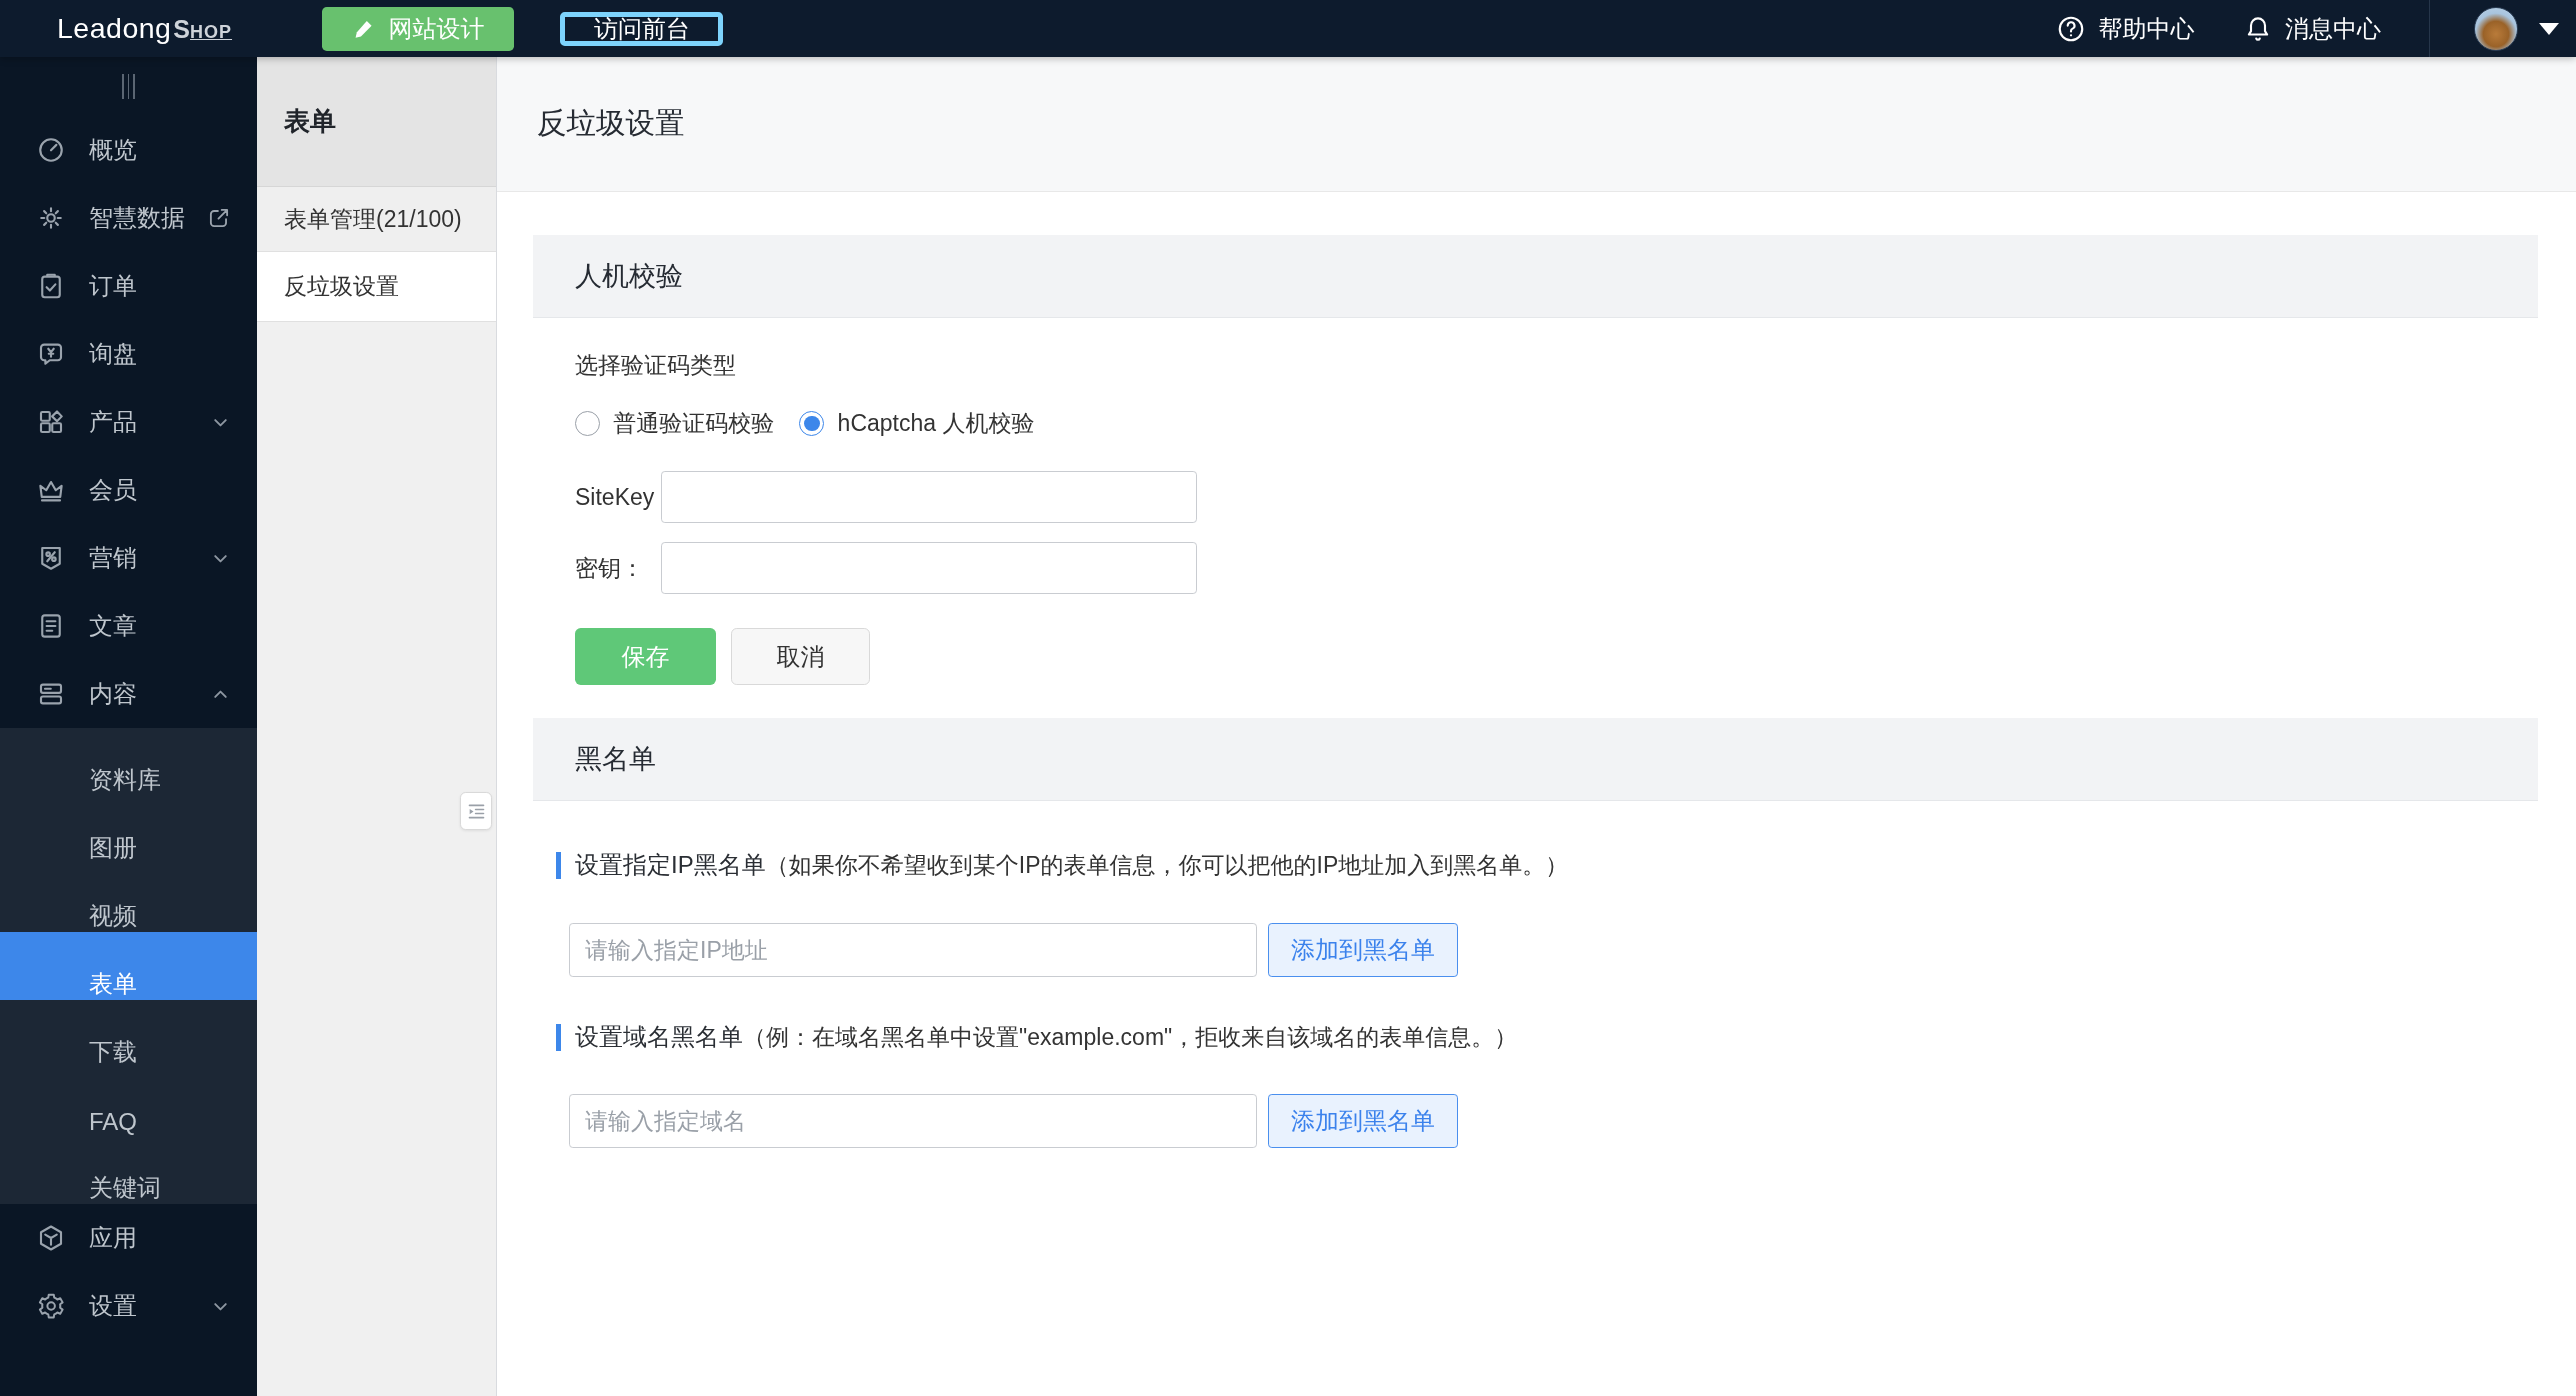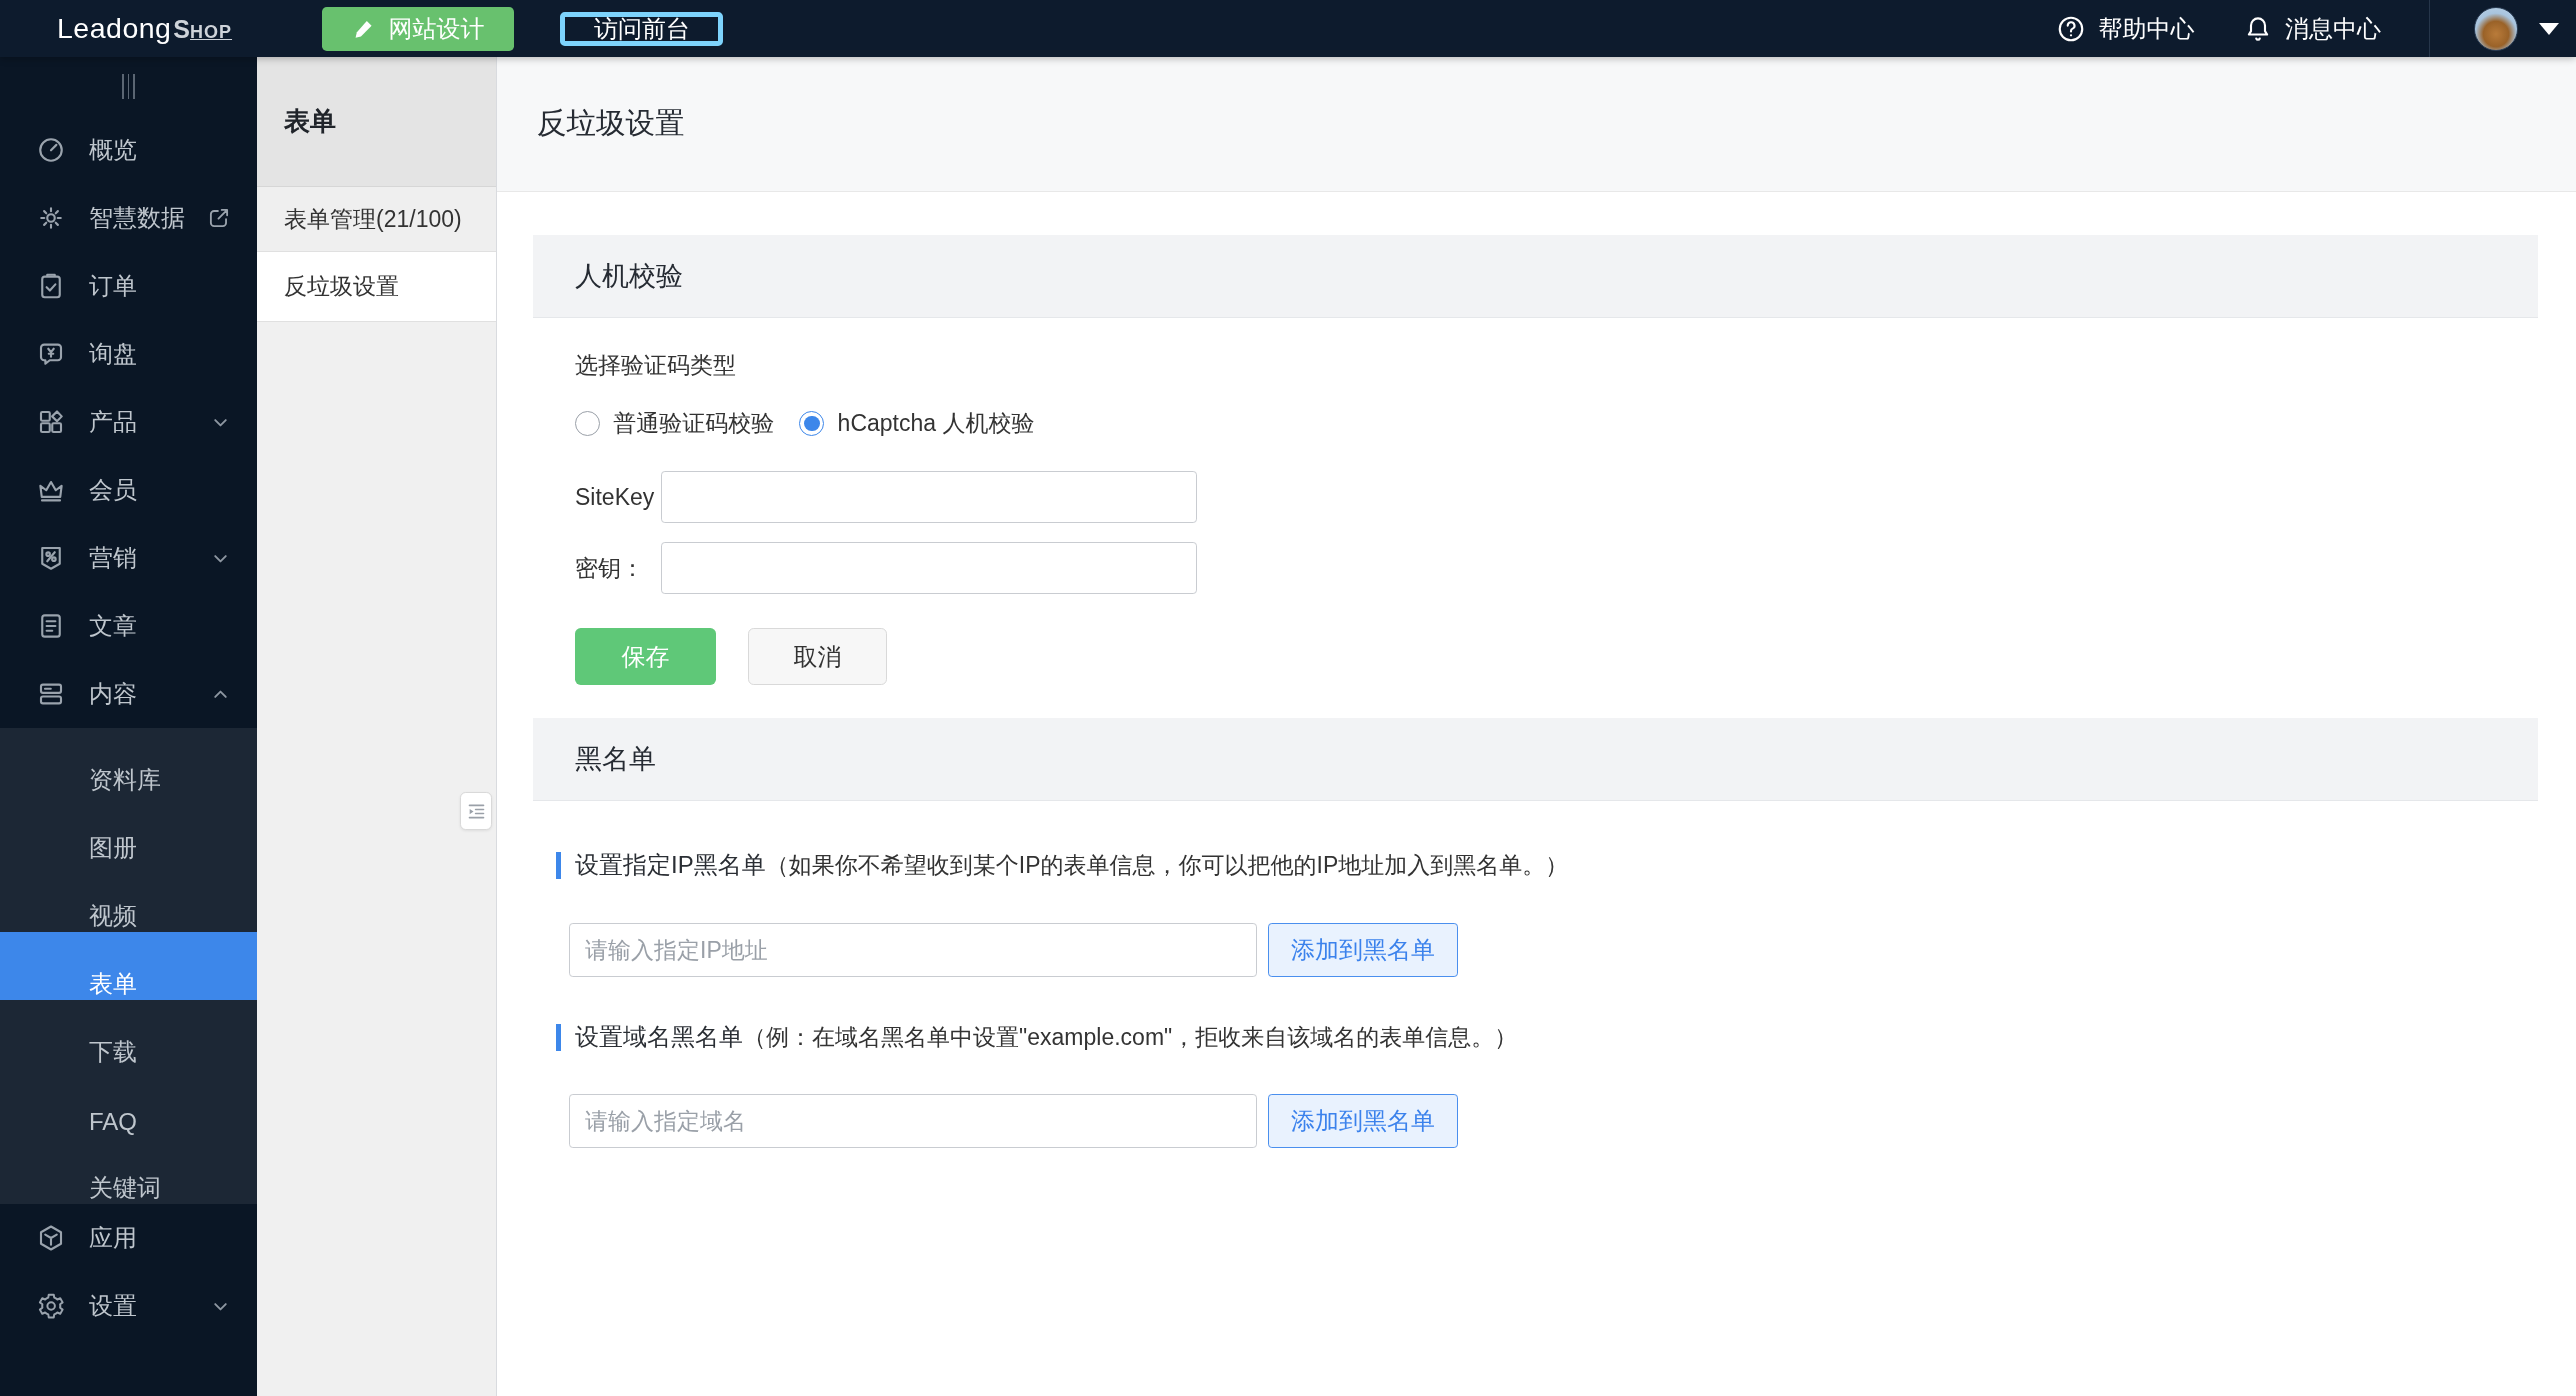--- a/index.html
+++ b/index.html
@@ -107,21 +107,21 @@
   .field-row { display:flex; align-items:center; }
   .field-row.first { margin-top:32px; }
   .field-row.second { margin-top:19px; }
   .field-label { width:86px; font-size:23px; color:#333; flex:none; }
   .field-input {
     width:536px; height:52px; border:1px solid #c9ccd1; border-radius:3.8px;
     font-size:23px; padding:0 15px; background:#fff; color:#333; outline:none;
   }
   .hint { margin-top:27px; font-size:23px; color:#9aa0a8; }
   .hint a { color:#3a79dd; text-decoration:none; cursor:pointer; }
-  .btn-row { margin-top:34px; display:flex; gap:32px; }
+  .btn-row { margin-top:34px; display:flex; gap:15px; }
   .save-btn { width:141px; height:57px; background:#5fc878; color:#fff; border:none; border-radius:5.7px; font-size:24px; cursor:pointer; }
   .cancel-btn { width:139px; height:57px; background:#f7f7f7; border:1px solid #d9d9d9; border-radius:5.7px; font-size:24px; color:#333; cursor:pointer; }
 
   .bl-label-row { margin-top:48px; display:flex; align-items:center; padding-left:23px; white-space:nowrap; }
   .bl-label-row.domain { margin-top:44px; }
   .bl-bar { width:4.8px; height:27px; background:#3d87ea; margin-right:14.3px; flex:none; }
   .bl-bold { font-size:24px; font-weight:normal; color:#2a2e34; }
   .bl-desc { font-size:23px; color:#333; }
   .bl-input-row { margin-top:42px; padding-left:36px; display:flex; gap:11px; align-items:center; }
   .bl-input-row.domain { margin-top:41px; }

